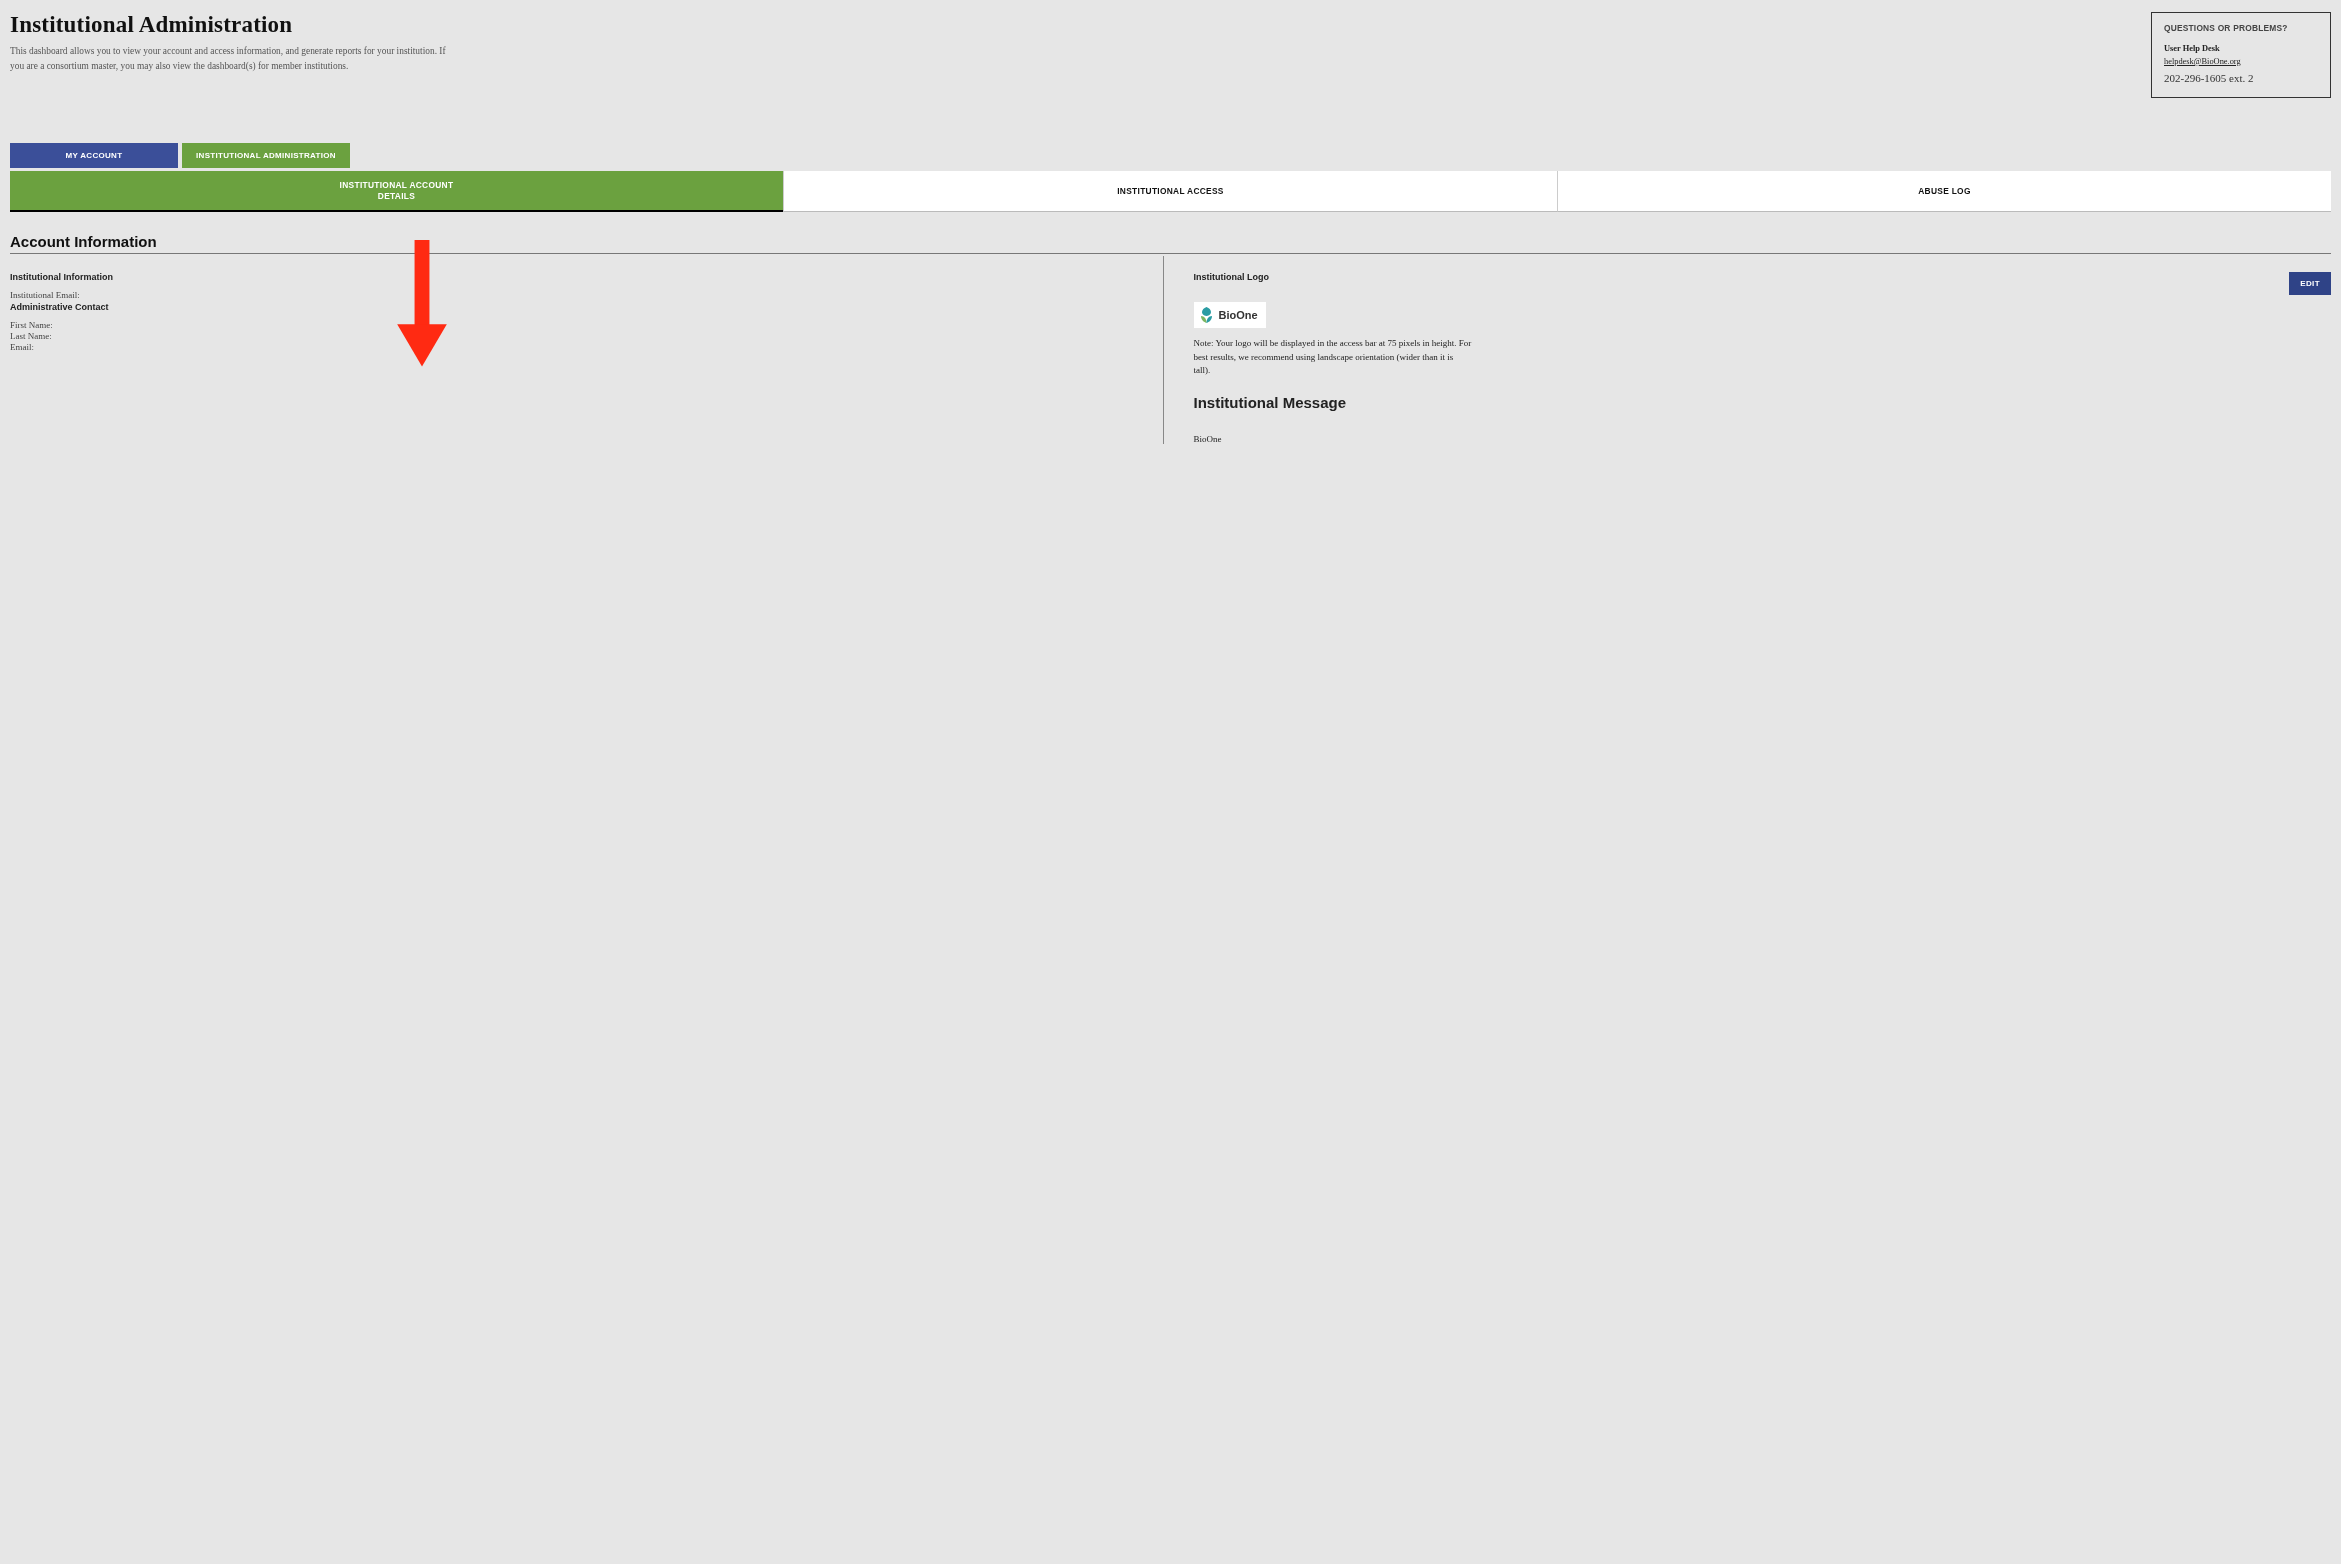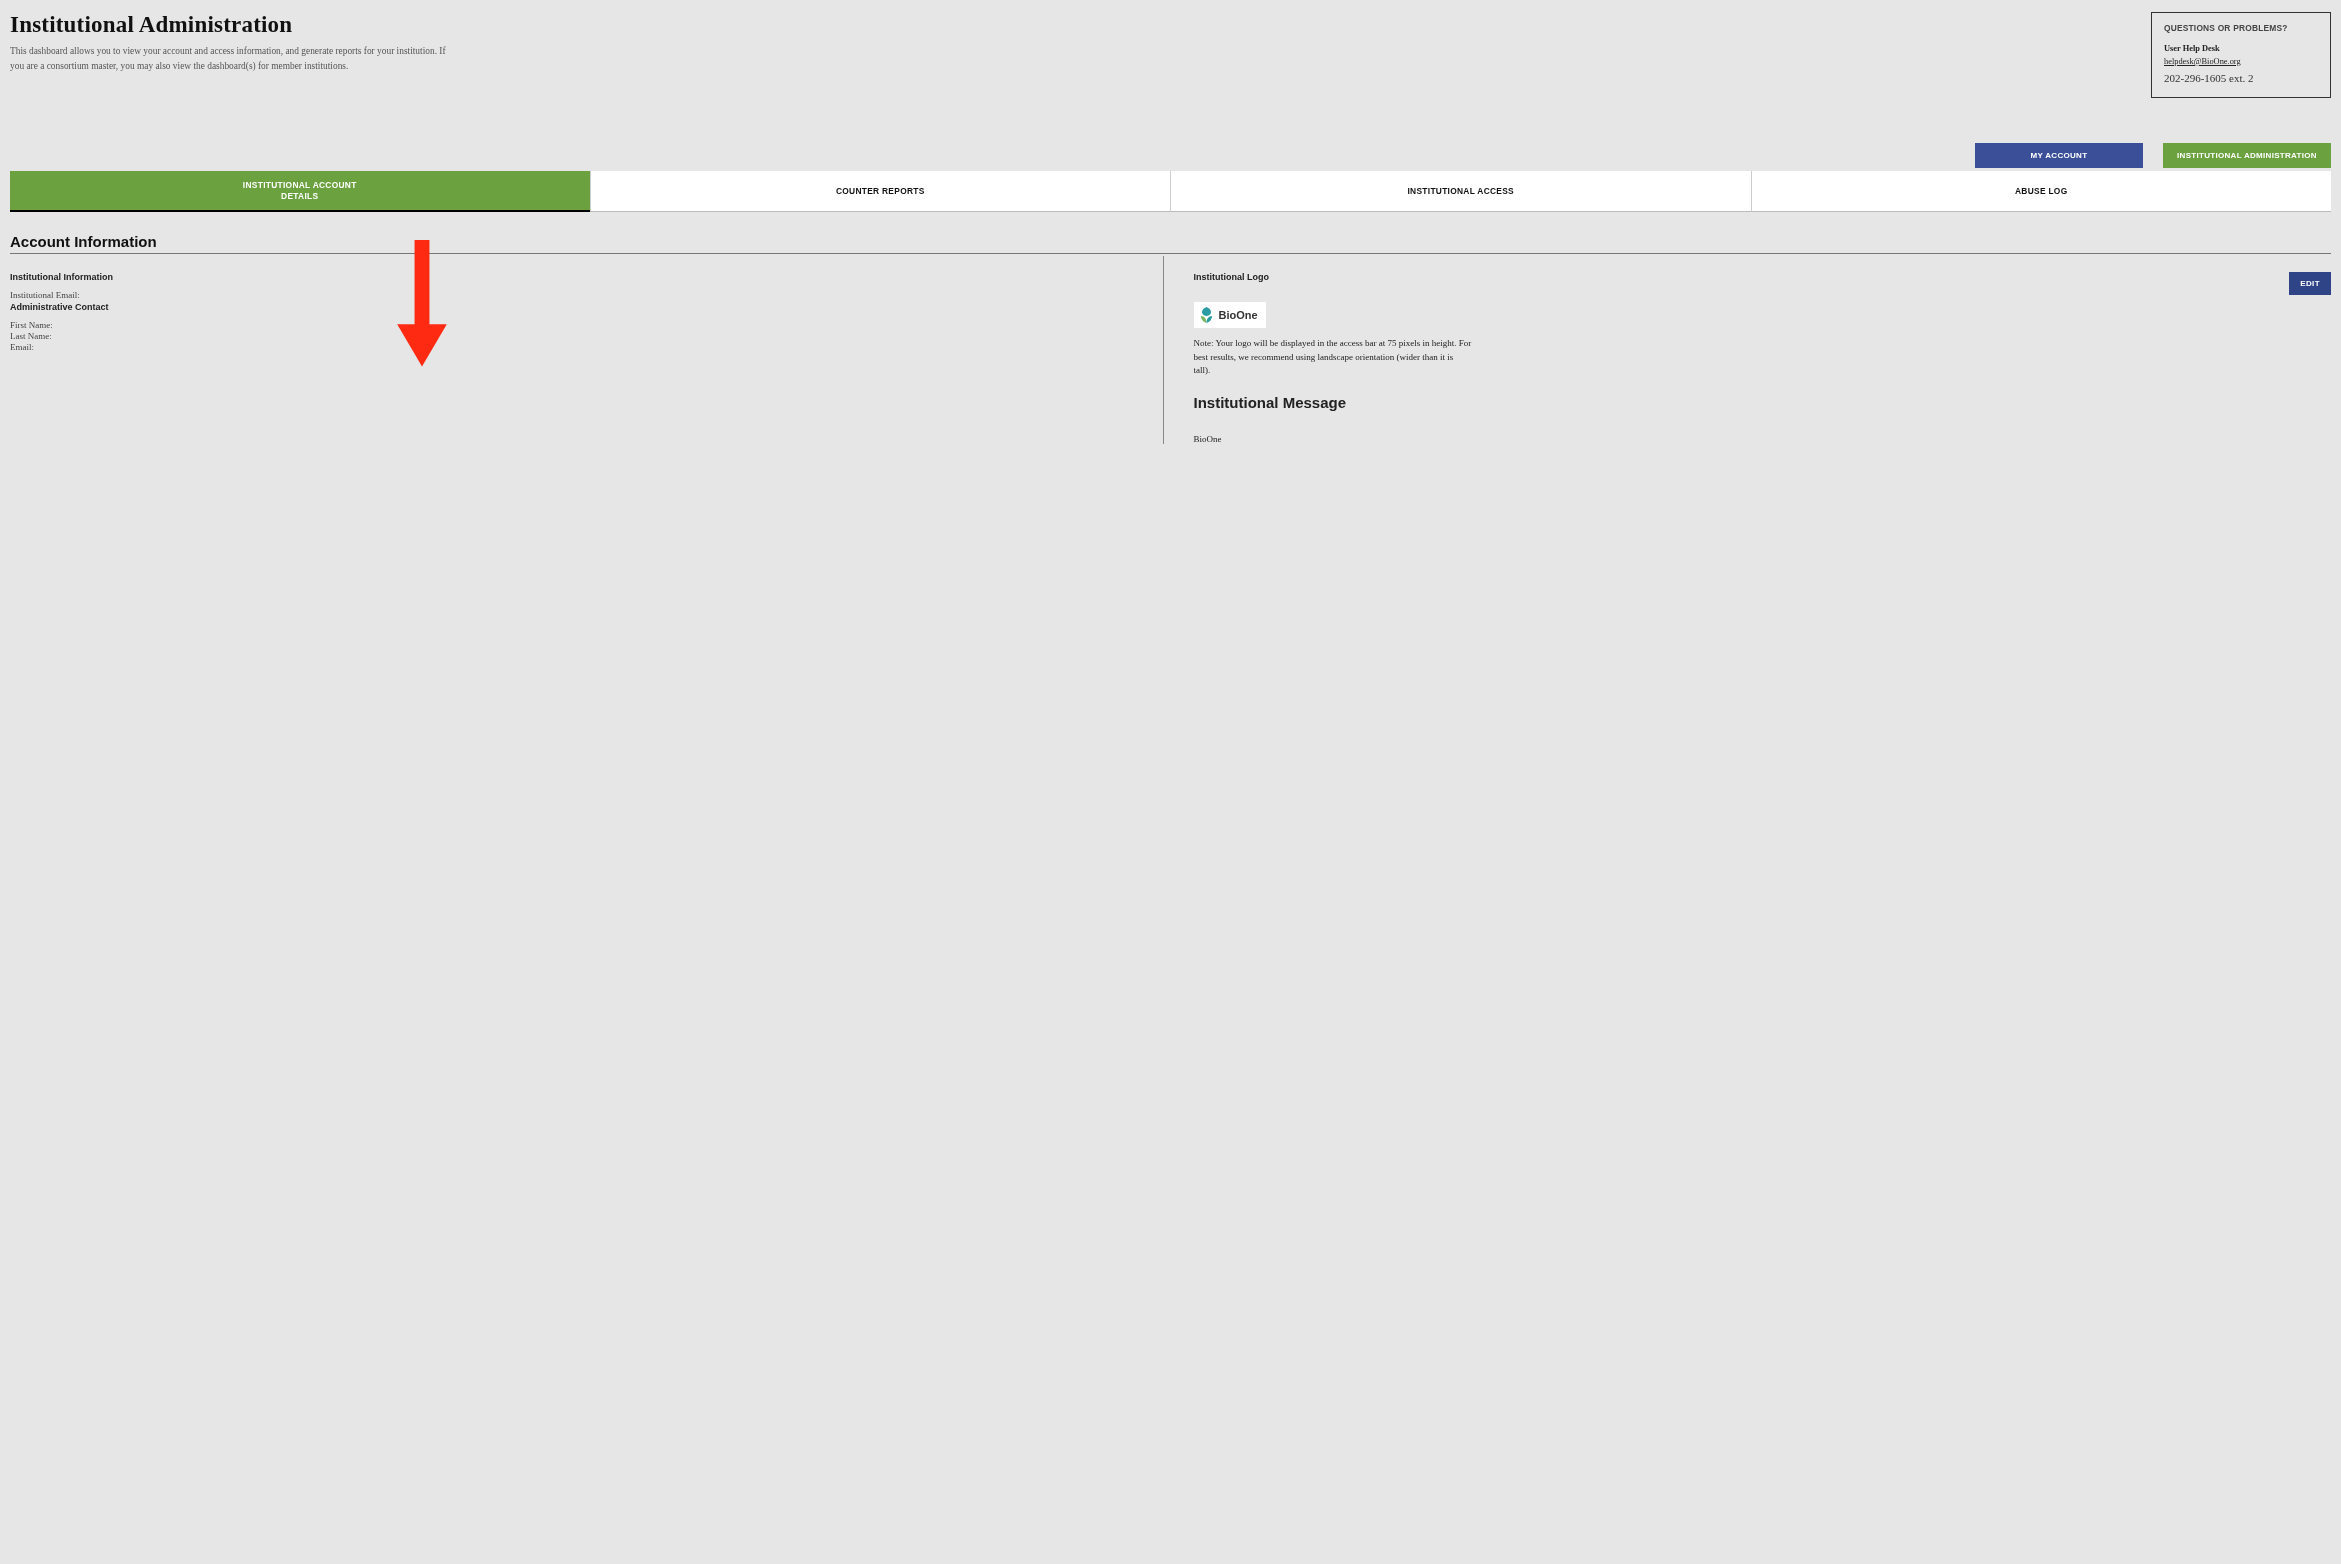--- a/index.html
+++ b/index.html
@@ -64,23 +64,22 @@
   }
   .help-box .hd-phone {
     font-family: Georgia, serif;
     font-size: 11px;
     color: #333;
   }
 
   
   .nav-row {
     display: flex;
-    gap: 20px;
+    gap: 4px;
     margin-bottom: 3px;
-    justify-content: flex-end;
   }
   .nav-btn {
     font-family: "Helvetica Neue", Arial, sans-serif;
     font-weight: 700;
     font-size: 8px;
     letter-spacing: 0.3px;
     color: #fff;
     text-align: center;
     padding: 8px 5px;
     display: flex;
@@ -247,23 +246,20 @@
 <div class="content-wrap">
 
   <div class="nav-row">
     <div class="nav-btn nav-blue">MY ACCOUNT</div>
     <div class="nav-btn nav-green">INSTITUTIONAL ADMINISTRATION</div>
   </div>
 
   <div class="tabs-row">
     <div class="tab active">
       <span class="tab-text">INSTITUTIONAL ACCOUNT DETAILS</span>
-    </div>
-    <div class="tab">
-      <span class="tab-text">COUNTER REPORTS</span>
     </div>
     <div class="tab">
       <span class="tab-text">INSTITUTIONAL ACCESS</span>
     </div>
     <div class="tab">
       <span class="tab-text">ABUSE LOG</span>
     </div>
   </div>
 
   <svg class="arrow-annotation" width="60" height="129" viewBox="0 0 120 260">

